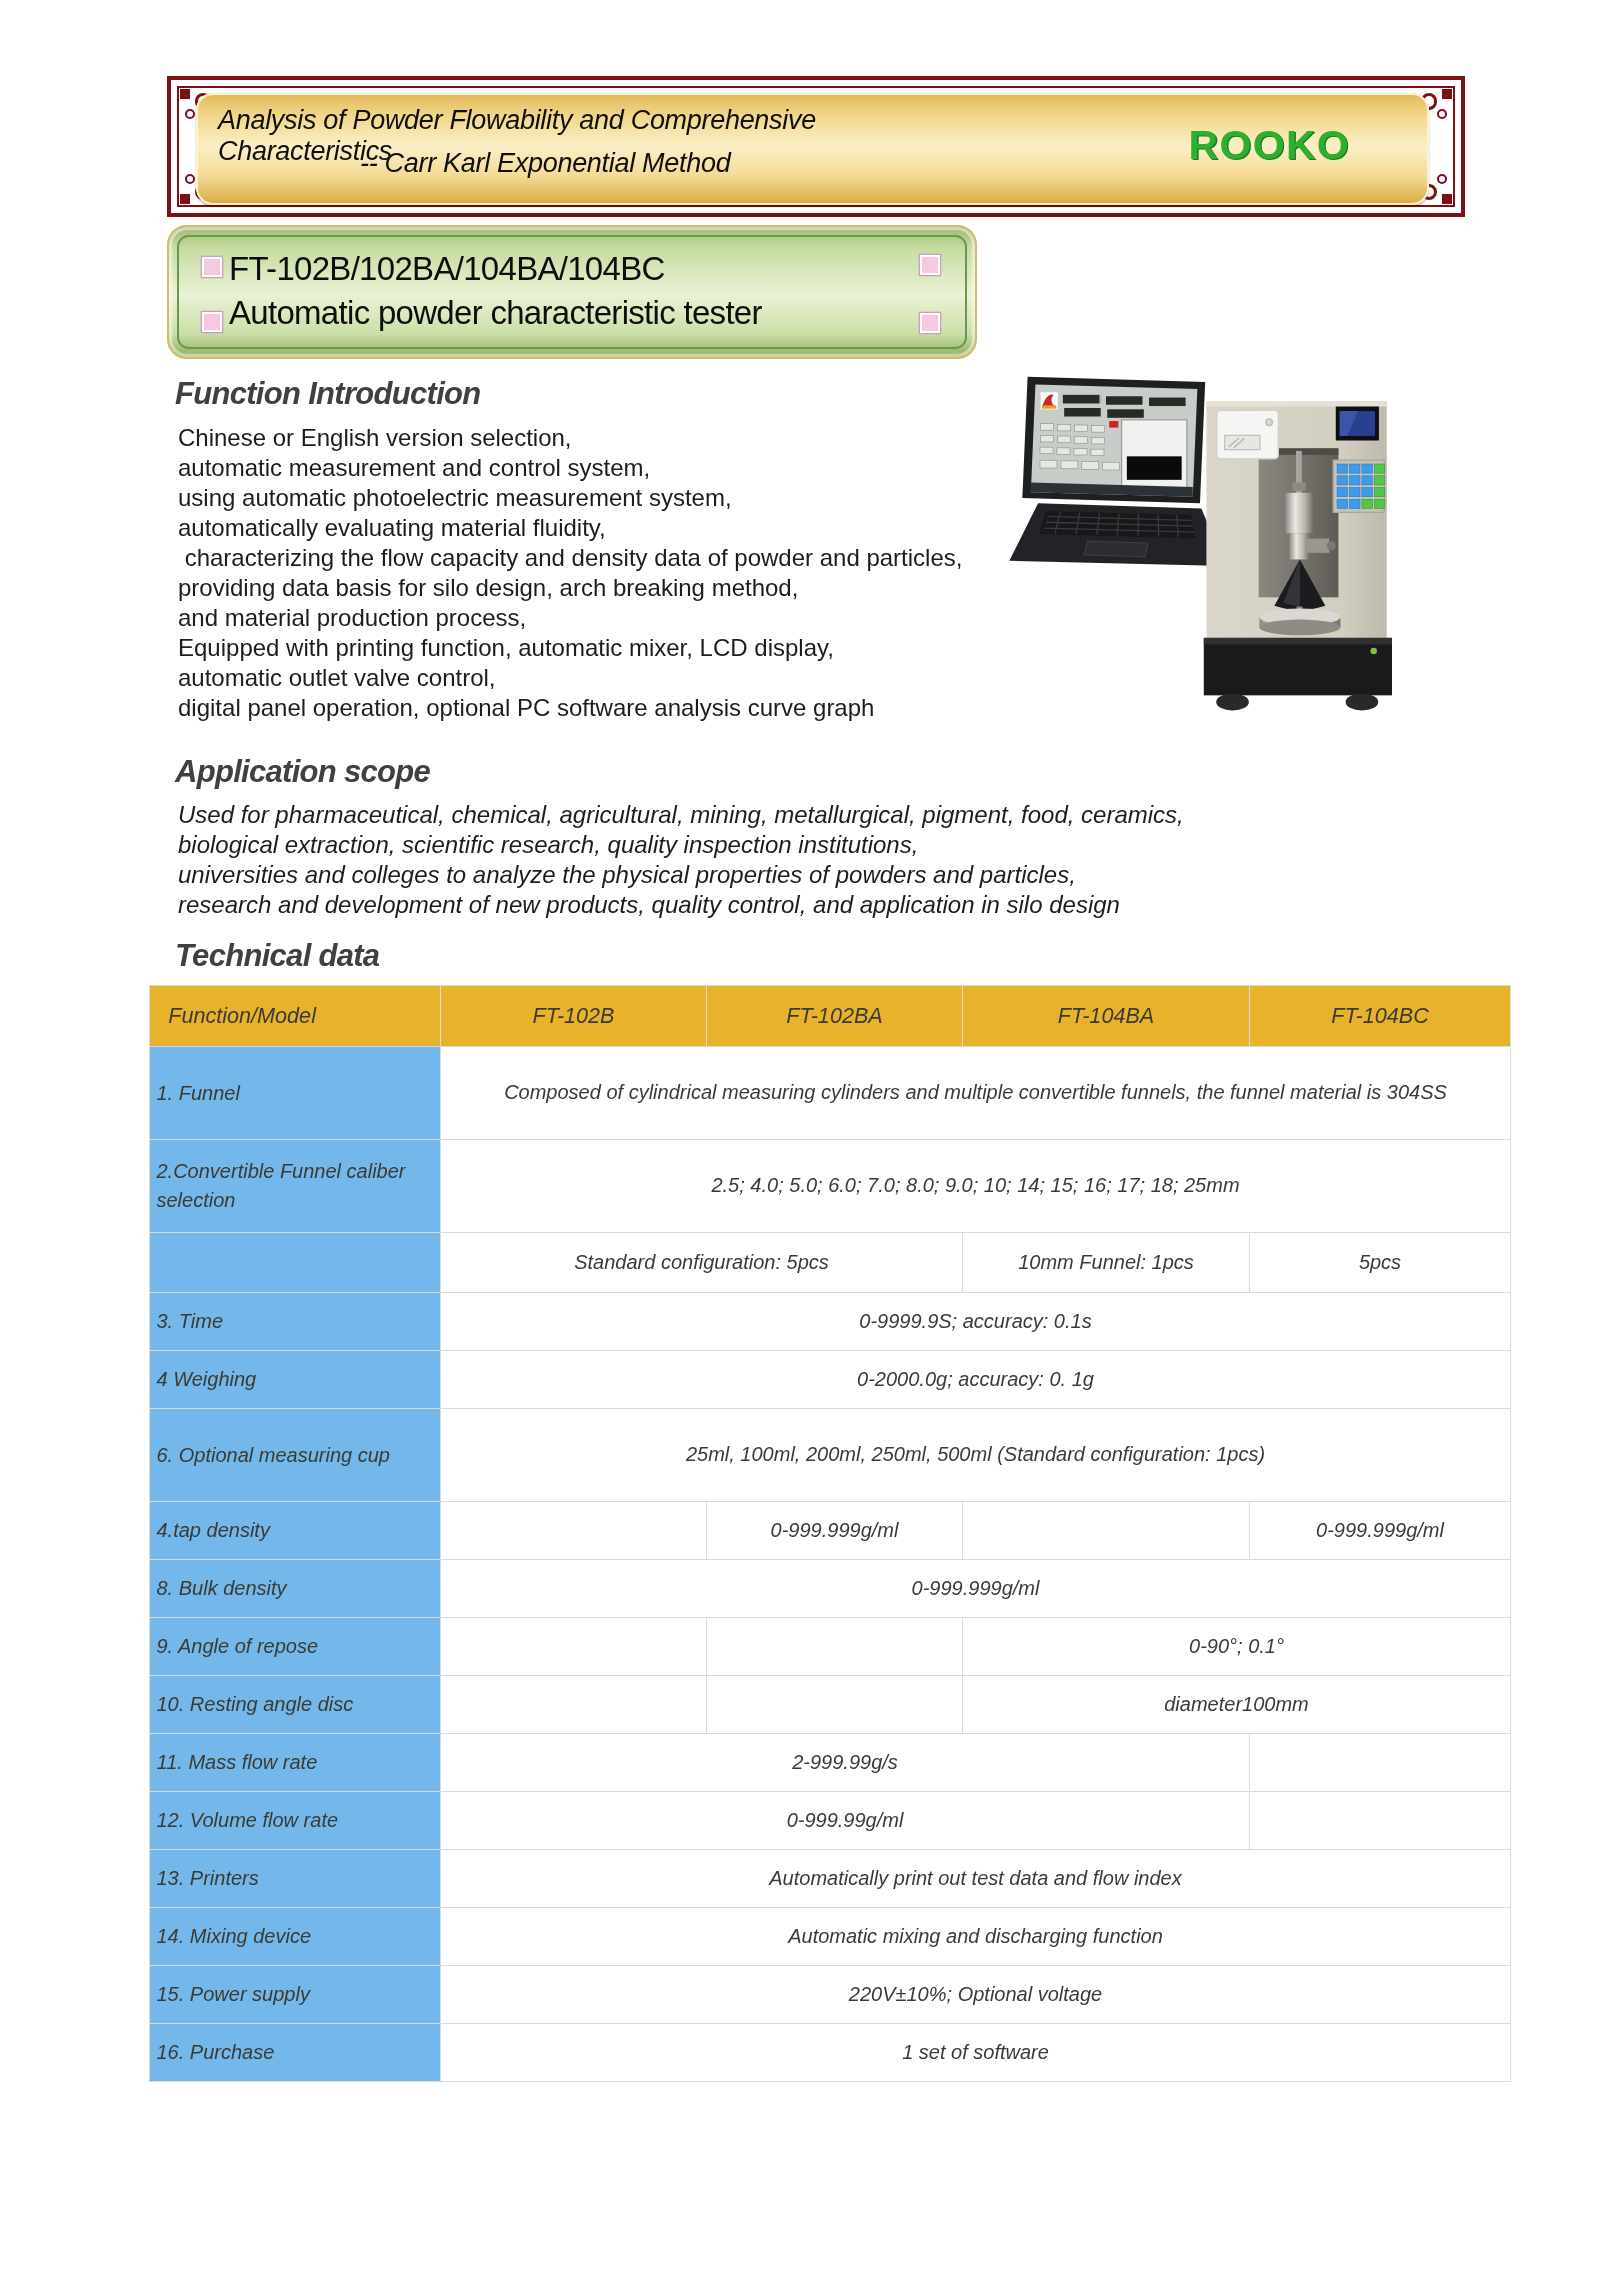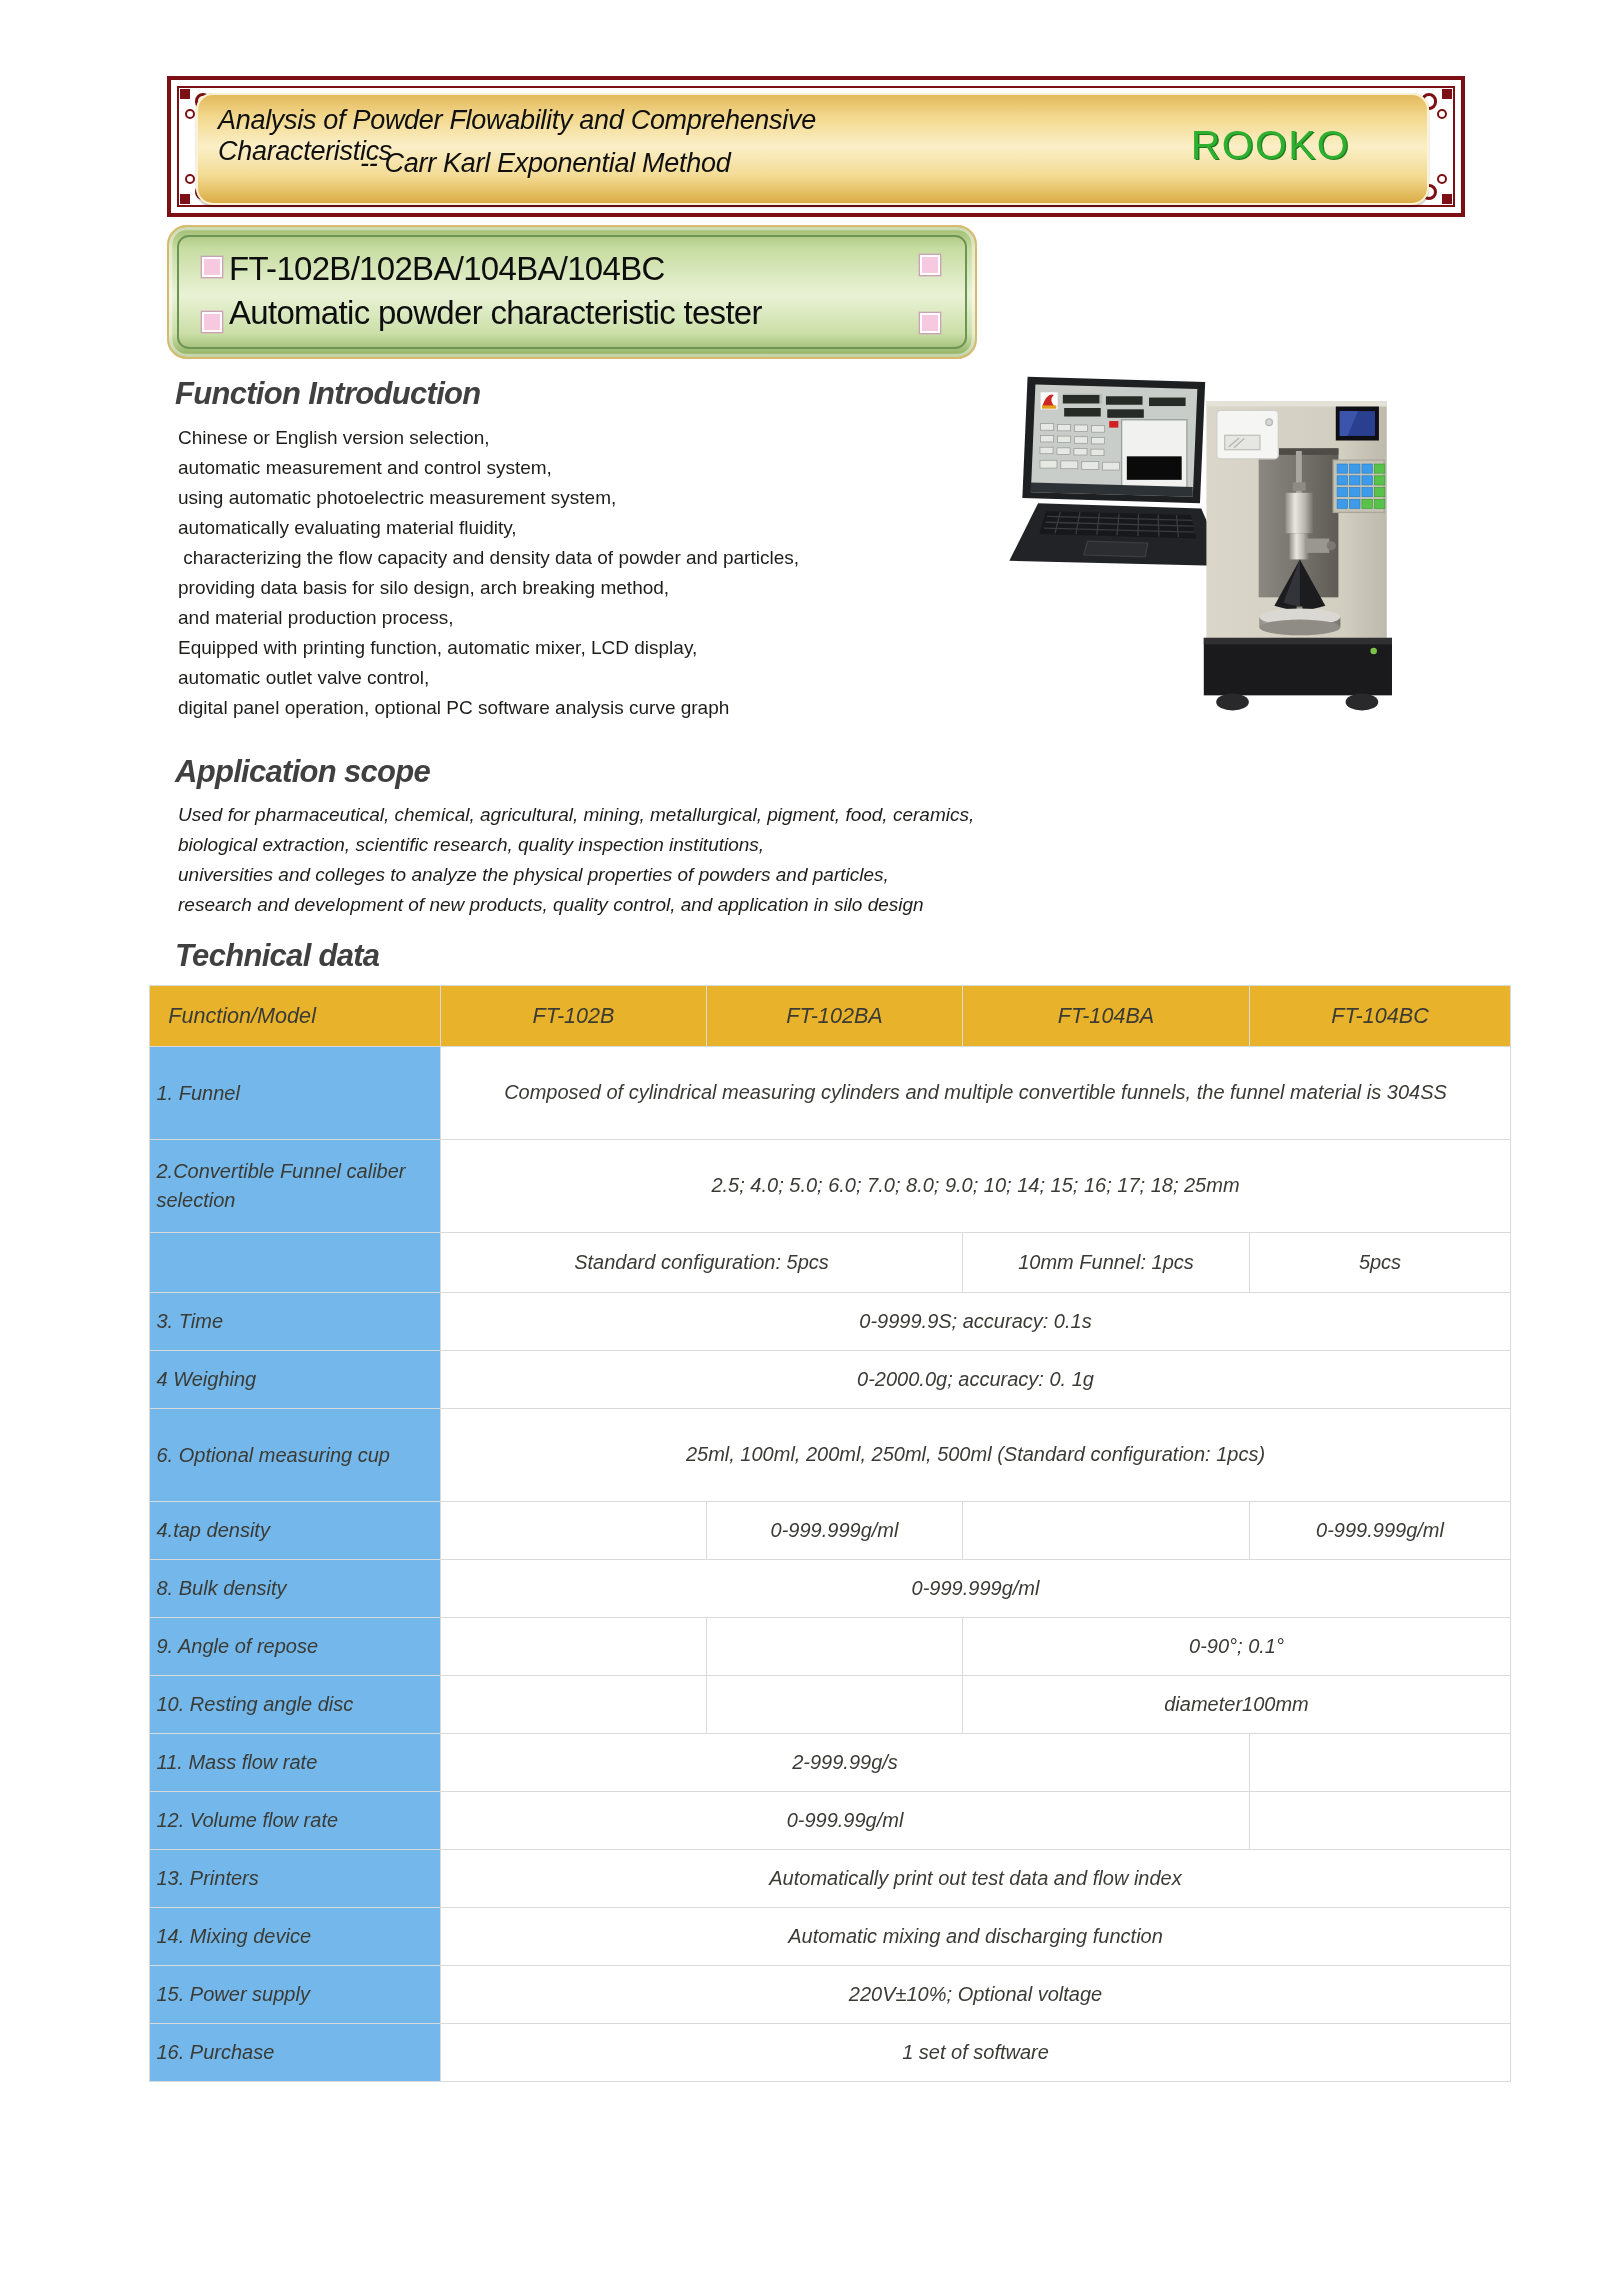--- a/index.html
+++ b/index.html
@@ -18,35 +18,35 @@
   .orn-ring.small{width:5.9px;height:5.9px;border-width:2.6px;}
   
   .banner{position:absolute; left:196px; top:93px; width:1233px; height:112px;
     border-radius:17px;
     background:linear-gradient(180deg,#E2B757 0%,#F3D98F 22%,#FBEFC7 48%,#F3DB94 74%,#D9A93F 100%);
     box-shadow:inset 0 0 0 2px #FBF3D6, 0 1.3px 2px rgba(0,0,0,.25);}
   .banner-l1{position:absolute; left:22px; top:11.8px; width:779px;
     font-size:27px; font-style:italic; color:#101010; letter-spacing:-0.3px;}
   .banner-l2{position:absolute; left:164px; top:55px; width:589px;
     font-size:27px; font-style:italic; color:#101010; letter-spacing:-0.3px;}
-  .brand{position:absolute; right:79px; top:29px; font-size:41px; font-weight:normal;
+  .brand{position:absolute; right:79px; top:29px; font-size:41px; font-weight:bold;
     color:#2FAF2F; letter-spacing:1.3px; text-shadow:1.3px 1.3px 0 #1d7a1d;text-align:right;}
   
   .title-box{position:absolute; left:167px; top:225px; width:806px; height:130px;
     border-radius:19.6px; border:2.6px solid #D8BA6E;
     background:linear-gradient(180deg,#9FBC72 0%,#C6DCA0 16%,#EAF2D6 52%,#CBDFA8 82%,#8FAF60 100%);
     box-shadow:inset 0 0 0 3.3px rgba(255,255,255,.45);}
   .title-box::after{content:""; position:absolute; inset:7.9px; border:2px solid #6C9452; border-radius:11.8px; pointer-events:none;}
   .pin{position:absolute; width:16.4px; height:16.4px; background:#F6C9E0;
     border:2px solid #ffffff; box-shadow:0 0 0 1.3px #CBA0B8; z-index:2;}
   .title-text{position:absolute; left:60px; top:19.6px; font-size:33px; color:#0e0e0e; line-height:44px; letter-spacing:-0.7px;}
   
   .h-green{position:absolute; left:175px; color:#404040; font-weight:bold; font-style:italic;
     font-size:31px; letter-spacing:-0.7px;}
-  .para{position:absolute; left:178px; color:#1d1d1b; font-size:19px; line-height:30px;}
+  .para{position:absolute; left:178px; color:#1d1d1b; font-size:24px; line-height:30px;}
   .para div{white-space:pre-wrap;}
   .para.italic{font-style:italic;}
   
   .laptop{position:absolute; left:1008px; top:374px;}
   .machine{position:absolute; left:1201px; top:383px;}
   
   table.tech{position:absolute; left:149px; top:985px; width:1360px;
     border-collapse:collapse; table-layout:fixed;}
   table.tech th, table.tech td{
     border:1.3px solid #D8DADC; font-weight:normal; font-style:italic;

